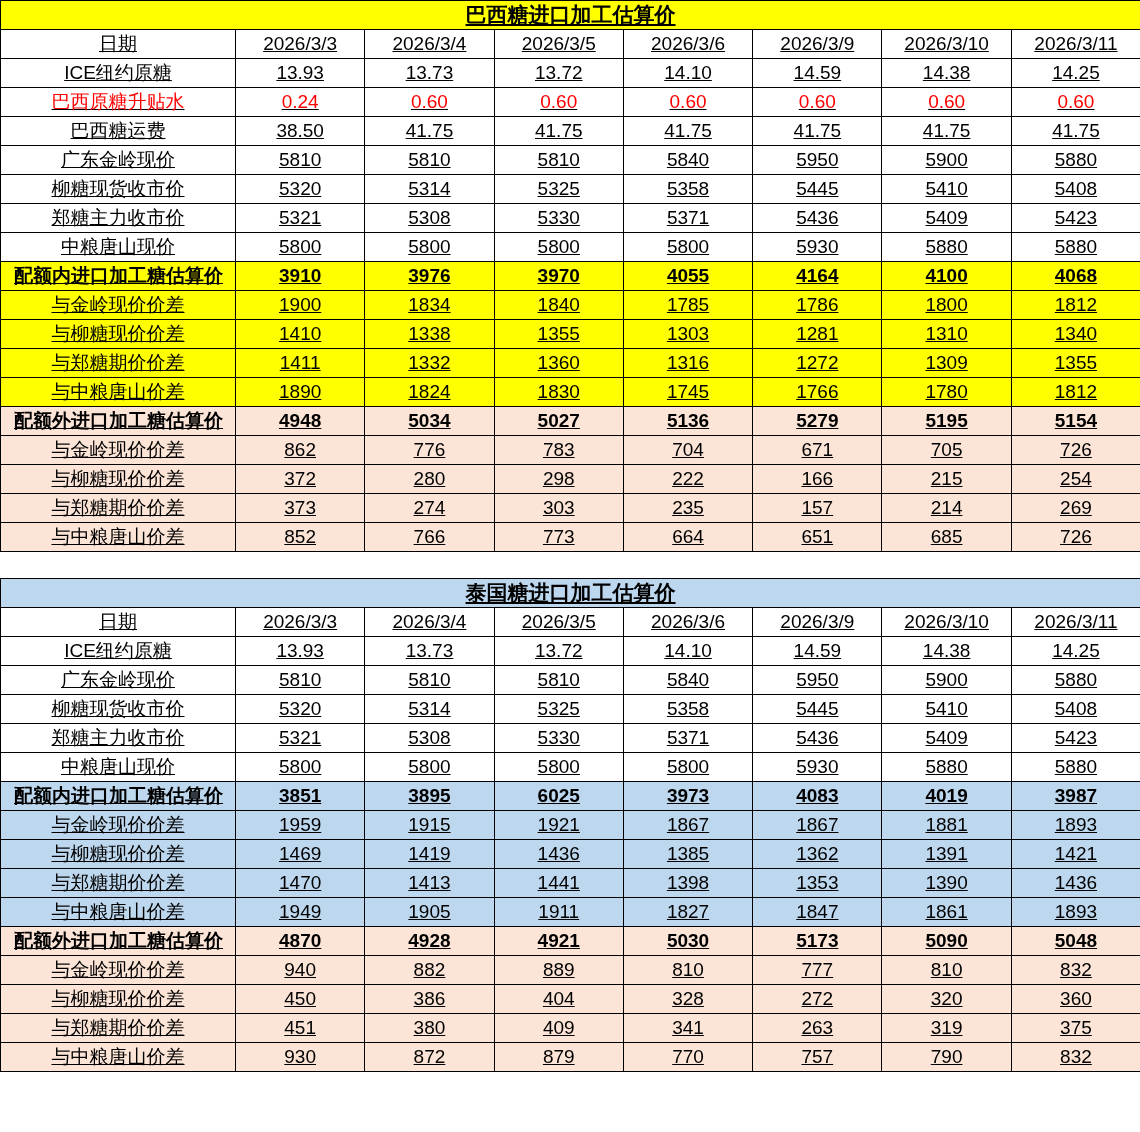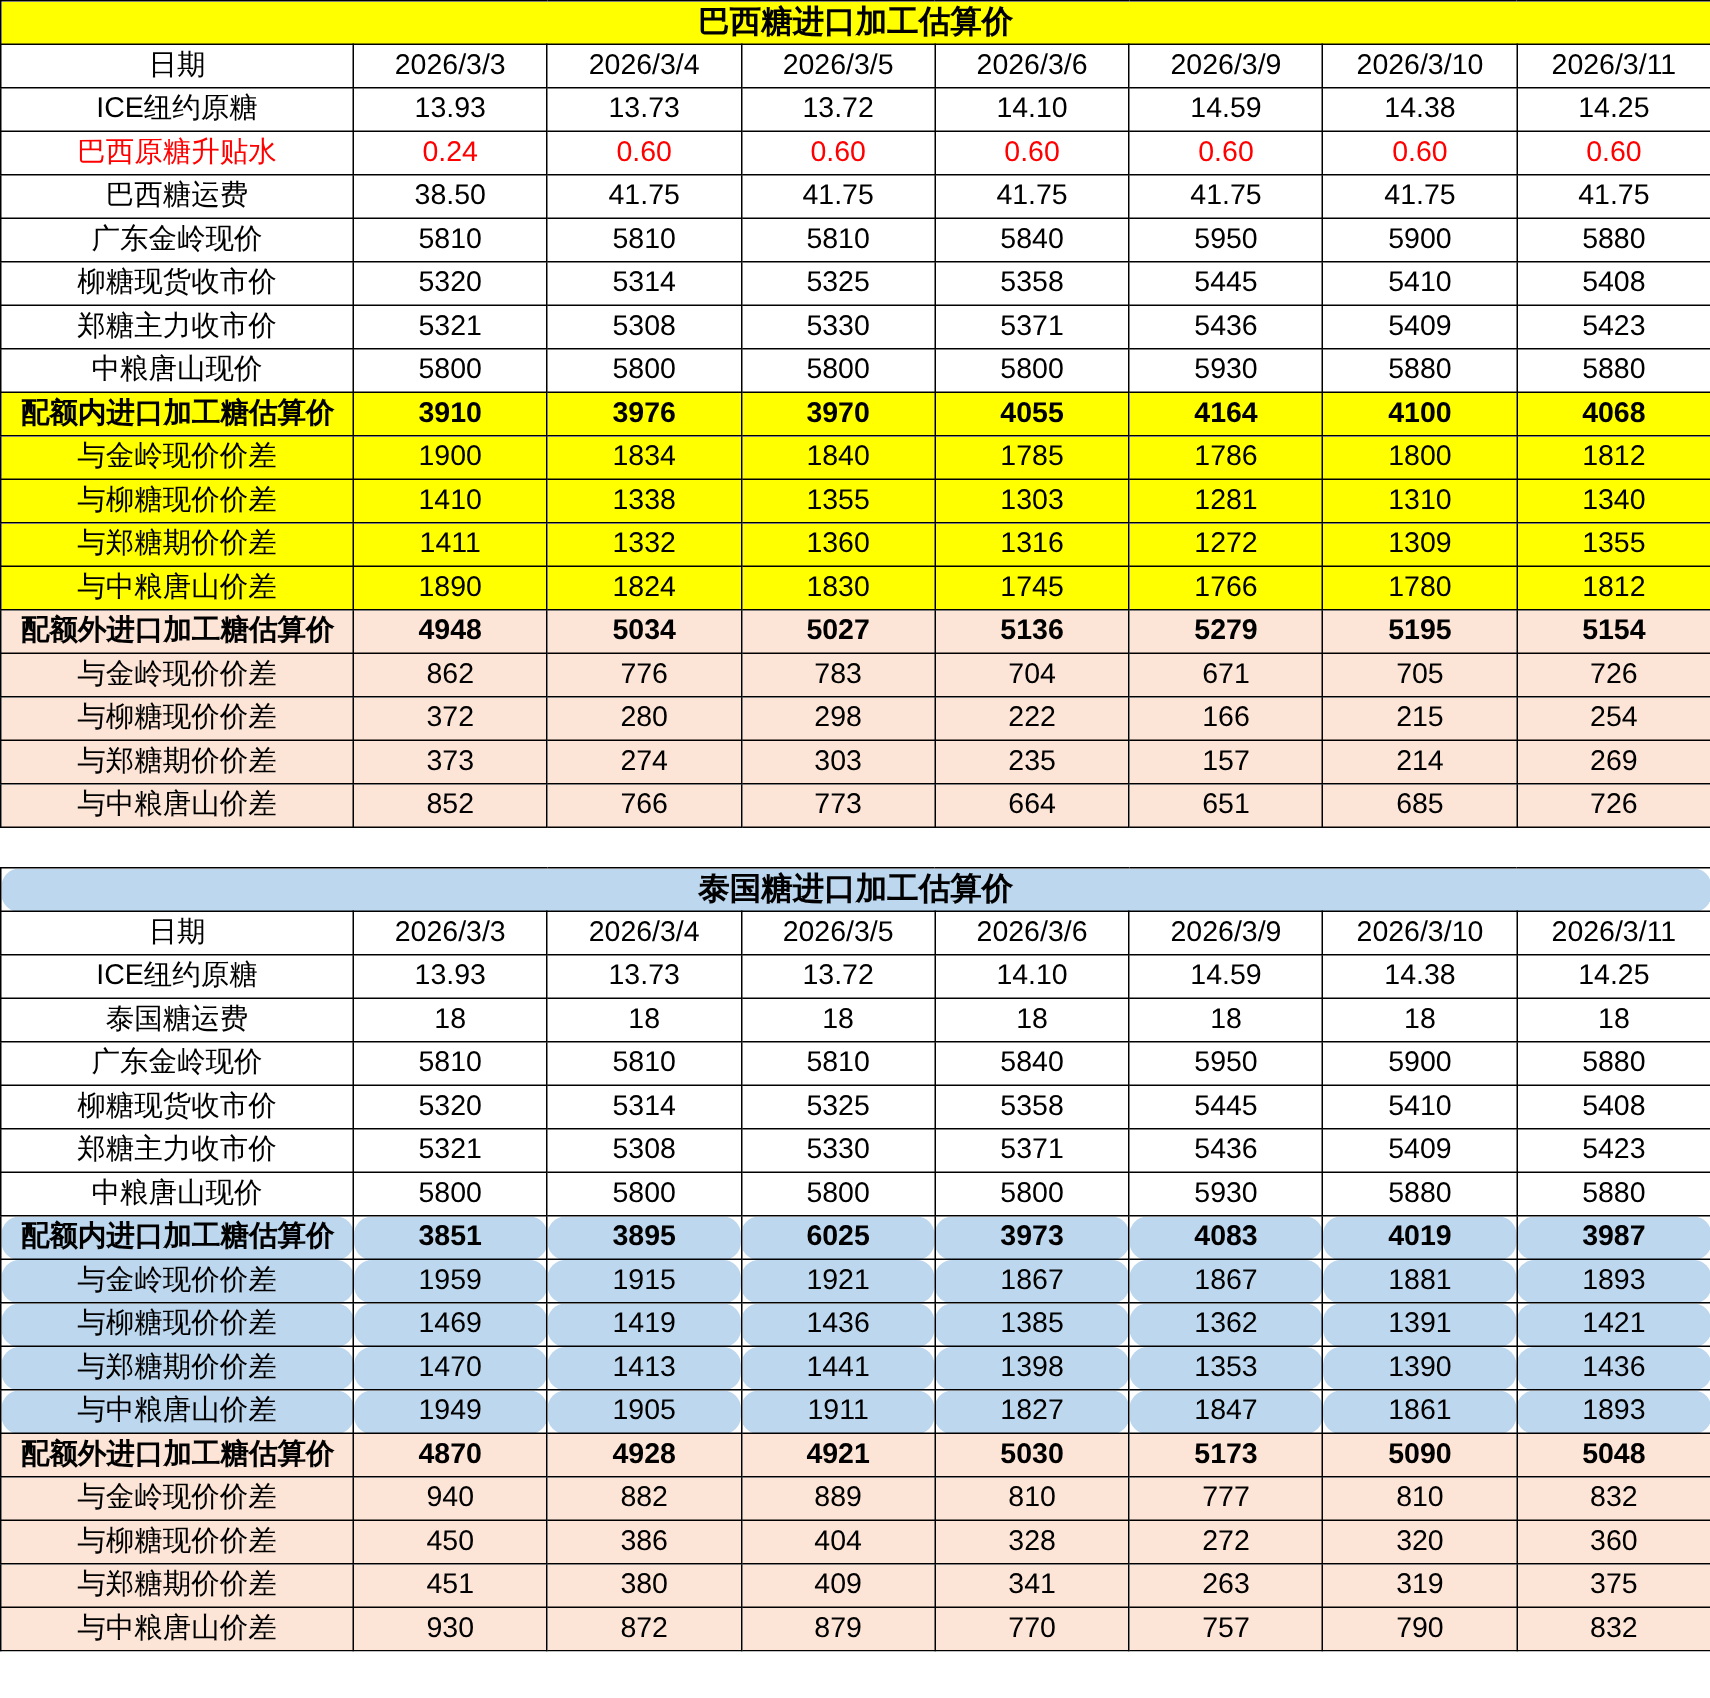--- a/index.html
+++ b/index.html
@@ -7,20 +7,21 @@
     --blue:#BDD7EE;
     --peach:#FCE4D6;
     --red:#FF0000;
     --border:#000000;
   }
   html,body{margin:0;padding:0;background:#FFFFFF;}
   .sheet{
     width:988px;
     font-family:"Liberation Sans", sans-serif;
     color:#000;
+    text-decoration:underline;
   }
   table{
     border-collapse:collapse;
     table-layout:fixed;
     width:1140px;
   }
   td{
     border:1px solid var(--border);
     height:28px;
     padding:0 2px;
@@ -30,21 +31,21 @@
     line-height:28px;
     white-space:nowrap;
     overflow:hidden;
   }
   td.title-cell{
     font-weight:bold;
     font-size:21px;
     height:28px;
   }
   .bg-yellow{background:var(--yellow);}
-  .bg-blue{background:var(--blue);border-radius:12px;}
+  .bg-blue{background:var(--blue);}
   .bg-peach{background:var(--peach);}
   .bold{font-weight:bold;}
   .red{color:var(--red);}
   .left{text-align:center;padding-left:3px;}
   .gap{height:26px;background:#FFFFFF;}
 </style>
 </head>
 <body>
 
 <div class="sheet">
@@ -275,30 +276,20 @@
           <td>ICE纽约原糖</td>
           <td>13.93</td>
           <td>13.73</td>
           <td>13.72</td>
           <td>14.10</td>
           <td>14.59</td>
           <td>14.38</td>
           <td>14.25</td>
         </tr>
         <tr>
-          <td>泰国糖运费</td>
-          <td>18</td>
-          <td>18</td>
-          <td>18</td>
-          <td>18</td>
-          <td>18</td>
-          <td>18</td>
-          <td>18</td>
-        </tr>
-        <tr>
           <td>广东金岭现价</td>
           <td>5810</td>
           <td>5810</td>
           <td>5810</td>
           <td>5840</td>
           <td>5950</td>
           <td>5900</td>
           <td>5880</td>
         </tr>
         <tr>

